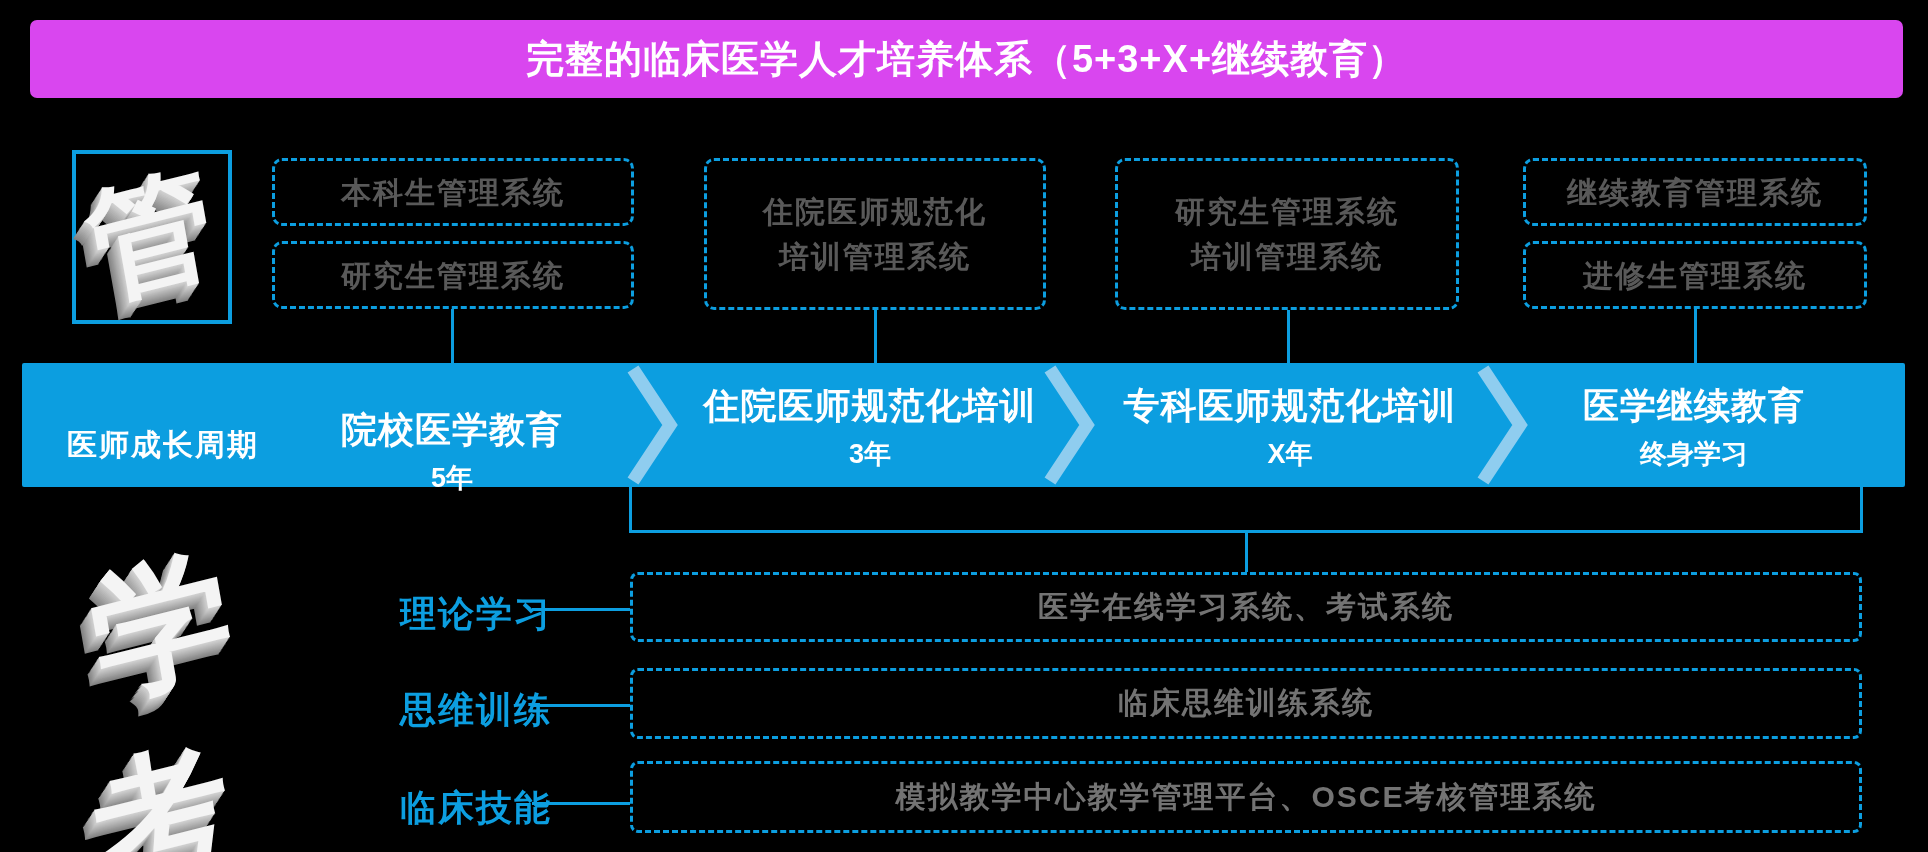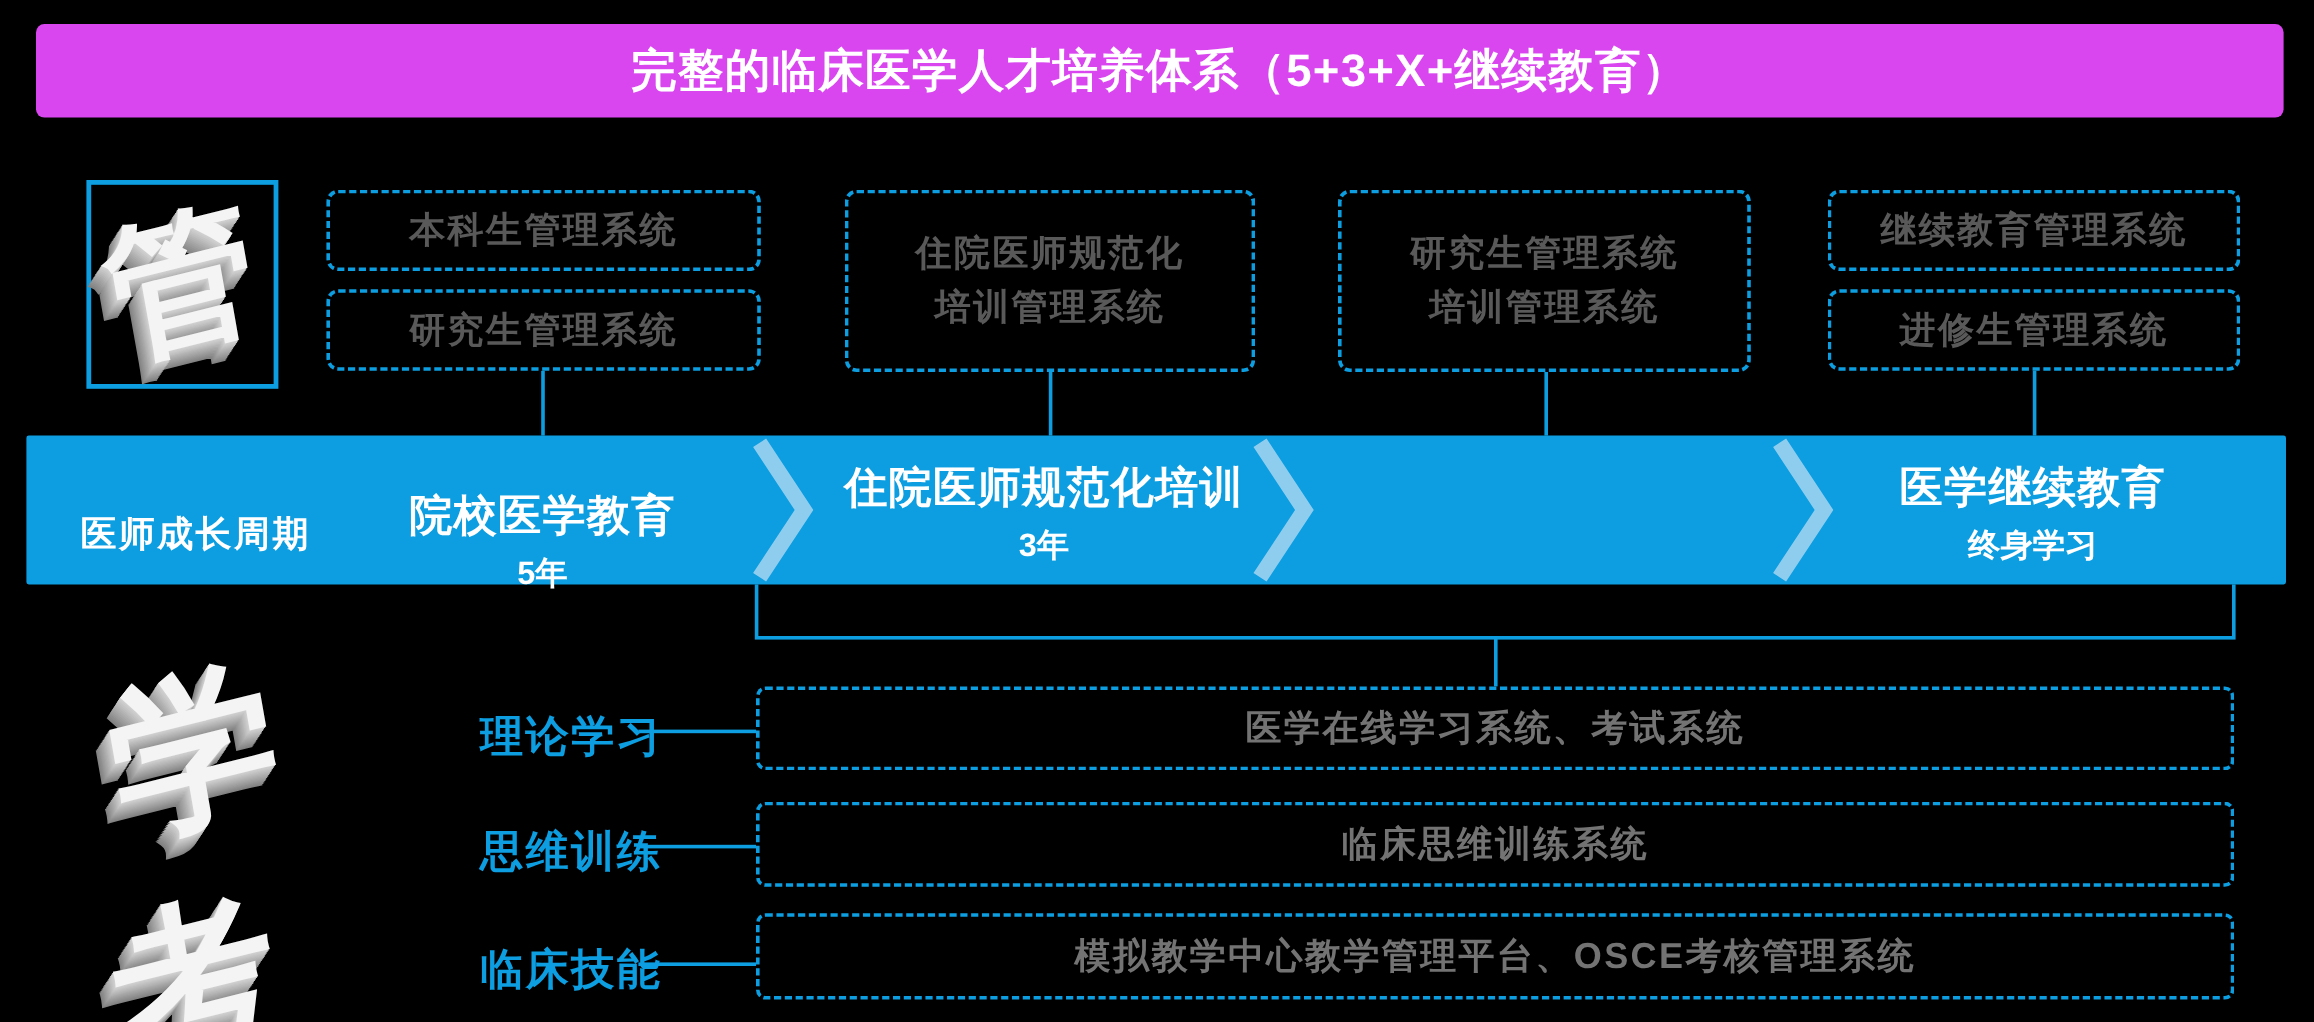--- a/index.html
+++ b/index.html
@@ -143,20 +143,24 @@
   <div class="axis-label">医师成长周期</div>
 
   <div class="stage st1">
     <div class="stage-title">院校医学教育</div>
     <div class="stage-duration">5年</div>
   </div>
   <div class="stage st2">
     <div class="stage-title">住院医师规范化培训</div>
     <div class="stage-duration">3年</div>
   </div>
+  <div class="stage st3">
+    <div class="stage-title">专科医师规范化培训</div>
+    <div class="stage-duration">X年</div>
+  </div>
   <div class="stage st4">
     <div class="stage-title">医学继续教育</div>
     <div class="stage-duration">终身学习</div>
   </div>
 
   <svg class="chevron ch1" viewBox="0 0 52 124">
     <polyline points="7,6 44,62 7,118" fill="none" stroke="#8FCDEF" stroke-width="13"></polyline>
   </svg>
   <svg class="chevron ch2" viewBox="0 0 52 124">
     <polyline points="7,6 44,62 7,118" fill="none" stroke="#8FCDEF" stroke-width="13"></polyline>

